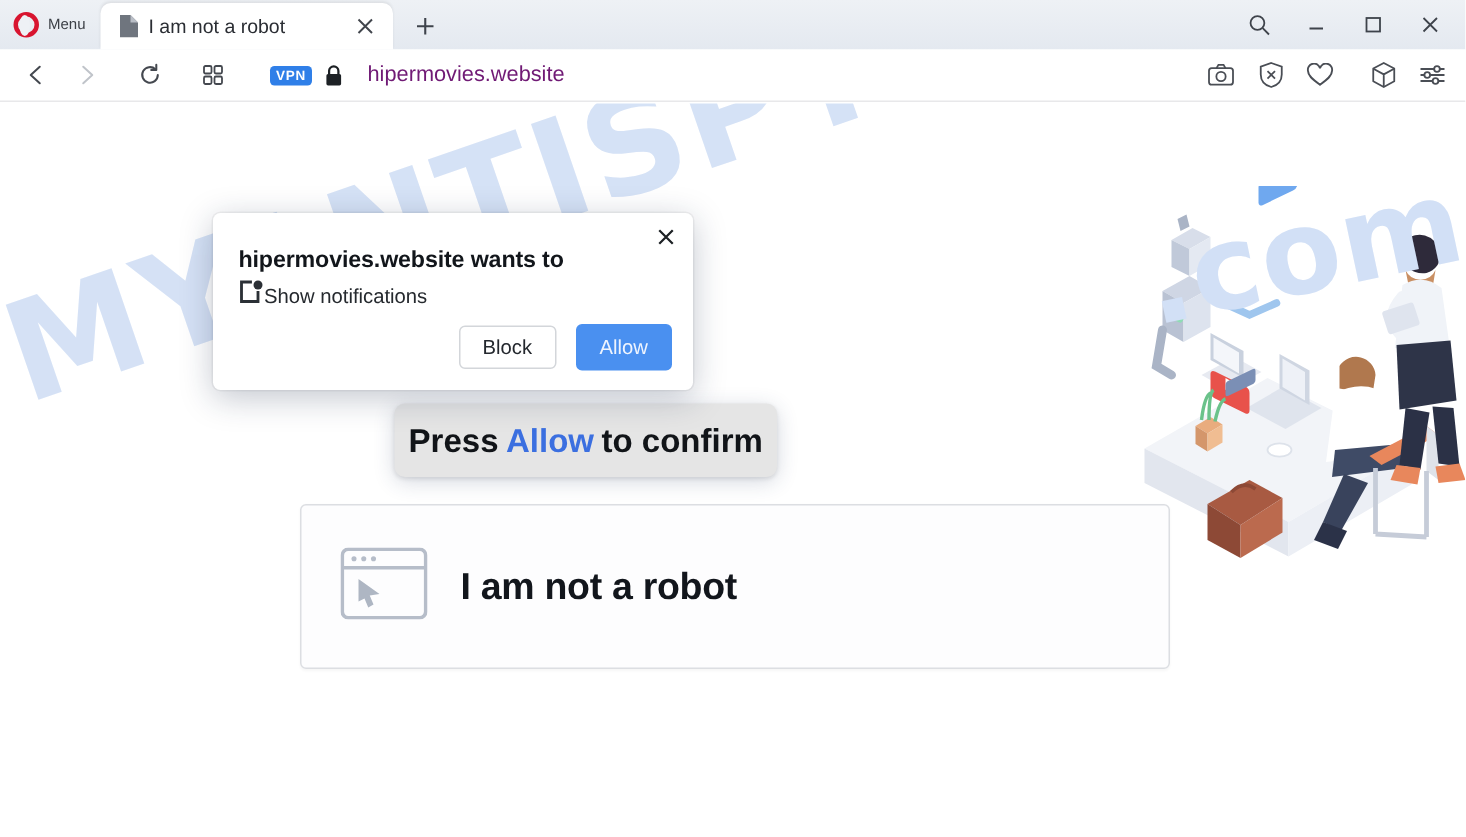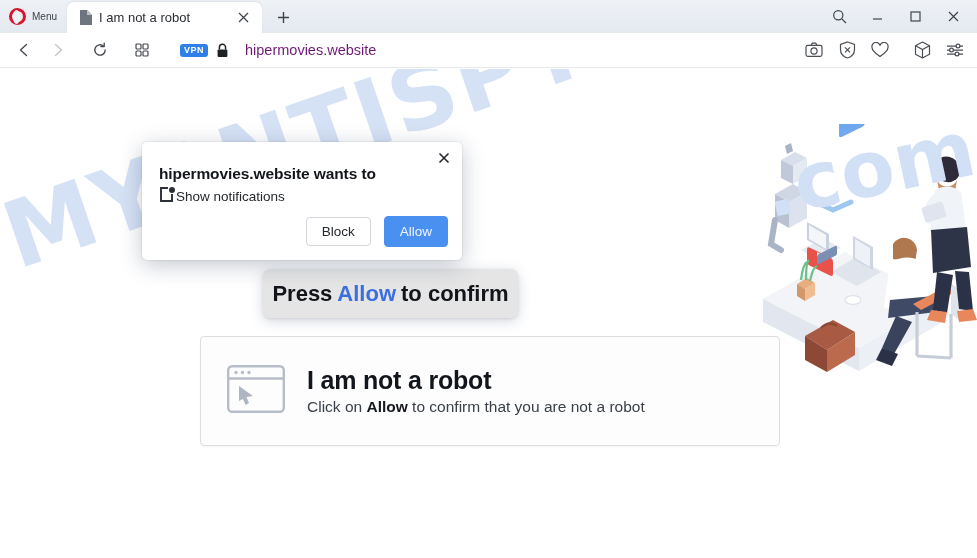--- a/index.html
+++ b/index.html
@@ -424,25 +424,20 @@
           <rect x="1.2" y="1.2" width="55.6" height="45.6" rx="4" stroke="#b6bdc9" stroke-width="2.4" fill="none"></rect>
           <path d="M1.2 13.5 H56.8" stroke="#b6bdc9" stroke-width="2.4"></path>
           <circle cx="9" cy="7.5" r="1.7" fill="#b6bdc9"></circle>
           <circle cx="15.5" cy="7.5" r="1.7" fill="#b6bdc9"></circle>
           <circle cx="22" cy="7.5" r="1.7" fill="#b6bdc9"></circle>
           <path d="M12 36 L12 21 L26 31 L19.5 32 L22 38 L18.5 40 L16 34 Z" fill="#aeb6c3"></path>
         </svg>
       </span>
       <div class="cc-text">
         <div class="cc-title">I am not a robot</div>
-        <div class="cc-sub">
-          <span>Click on</span>
-          <b>Allow</b>
-          <span>to confirm that you are not a robot</span>
-        </div>
       </div>
     </div>
 
     <div class="perm-dialog">
       <span class="perm-close">
         <svg width="12" height="12" viewBox="0 0 12 12">
             <path d="M1.5 1.5 L10.5 10.5 M10.5 1.5 L1.5 10.5" stroke="#1d2125" stroke-width="1.5" fill="none"></path>
           </svg>
       </span>
       <div class="perm-title">hipermovies.website wants to</div>

